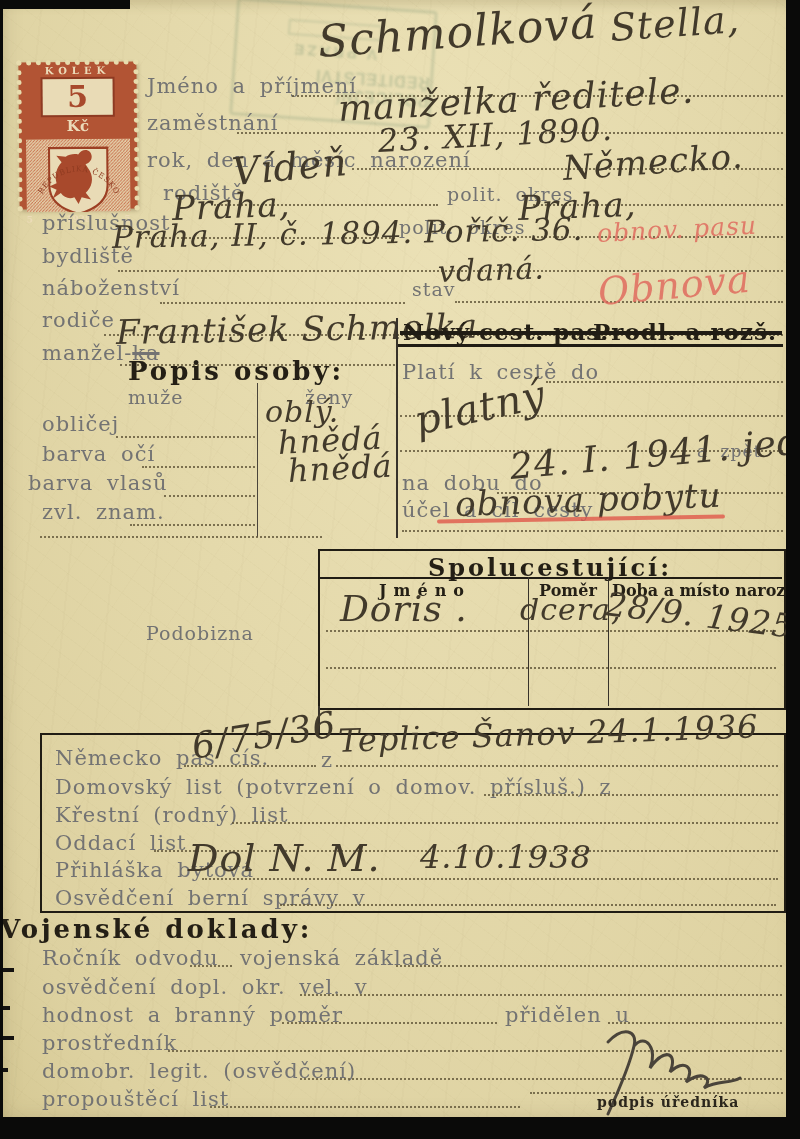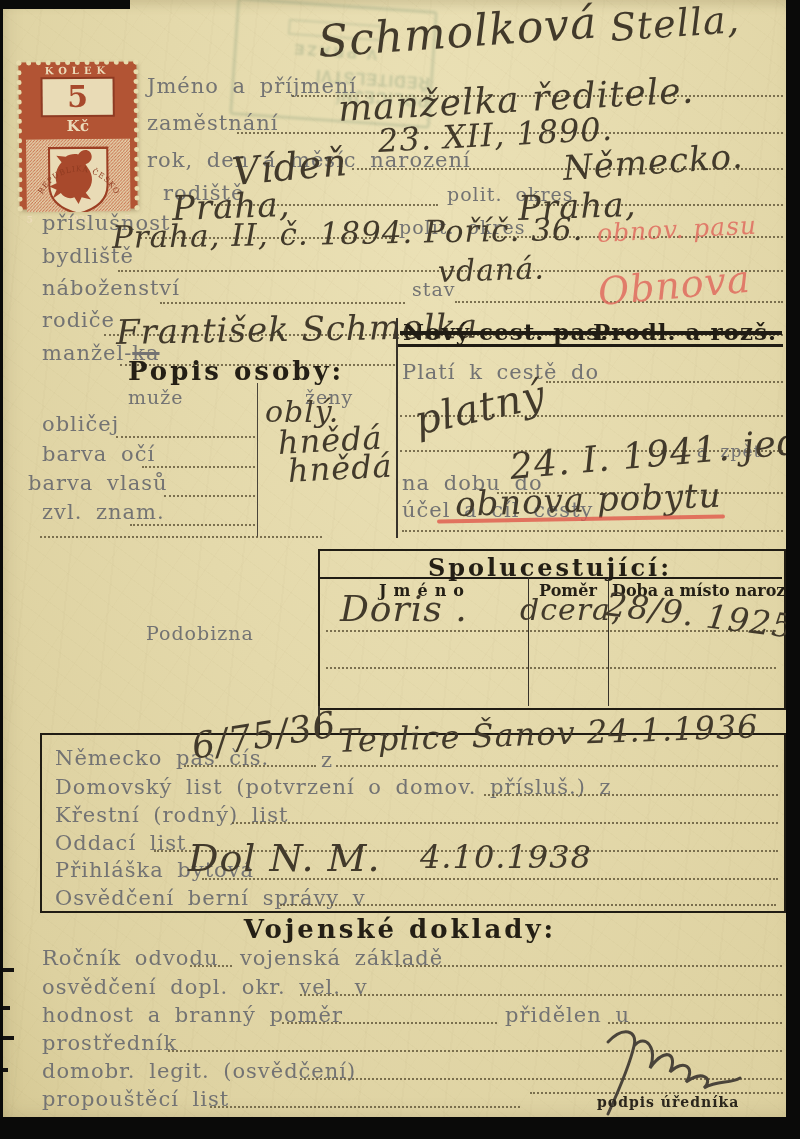--- a/index.html
+++ b/index.html
@@ -214,21 +214,21 @@
   <div class="dot" style="left:154px;top:850px;width:624px"></div>
 
   <div class="lbl" style="left:55px;top:858px">Přihláška bytová</div>
   <div class="dot" style="left:202px;top:878px;width:576px"></div>
   <div class="hw" style="left:188px;top:836px;font-size:38px">Dol N. M.</div>
   <div class="hw" style="left:420px;top:838px;font-size:32px">4.10.1938</div>
 
   <div class="lbl" style="left:55px;top:886px">Osvědčení berní správy v</div>
   <div class="dot" style="left:280px;top:904px;width:496px"></div>
 
-  <div class="sec" style="left:0px;top:914px;width:800px;text-align:center;font-size:26px">Vojenské doklady:</div>
+  <div class="sec" style="left:0px;top:914px;width:800px;text-align:left;font-size:26px">Vojenské doklady:</div>
 
   <div class="lbl" style="left:42px;top:946px">Ročník odvodu</div>
   <div class="dot" style="left:190px;top:965px;width:42px"></div>
   <div class="lbl" style="left:240px;top:946px">vojenská základě</div>
   <div class="dot" style="left:396px;top:965px;width:386px"></div>
 
   <div class="lbl" style="left:42px;top:975px">osvědčení dopl. okr. vel. v</div>
   <div class="dot" style="left:300px;top:994px;width:482px"></div>
 
   <div class="lbl" style="left:42px;top:1003px">hodnost a branný poměr</div>

